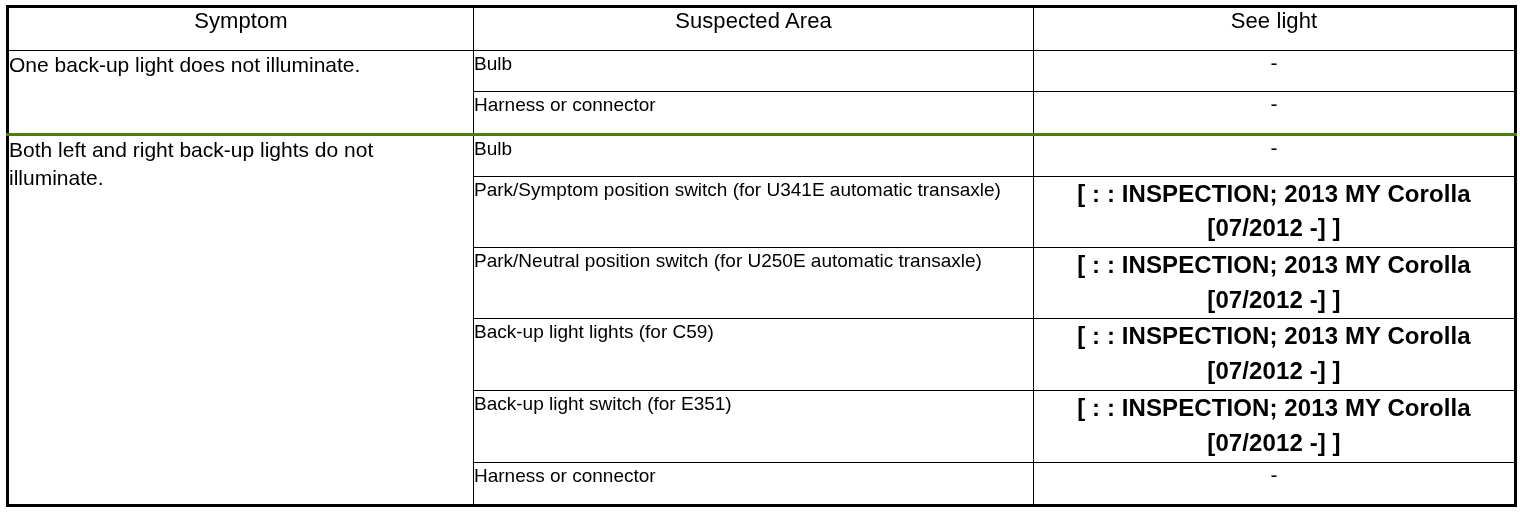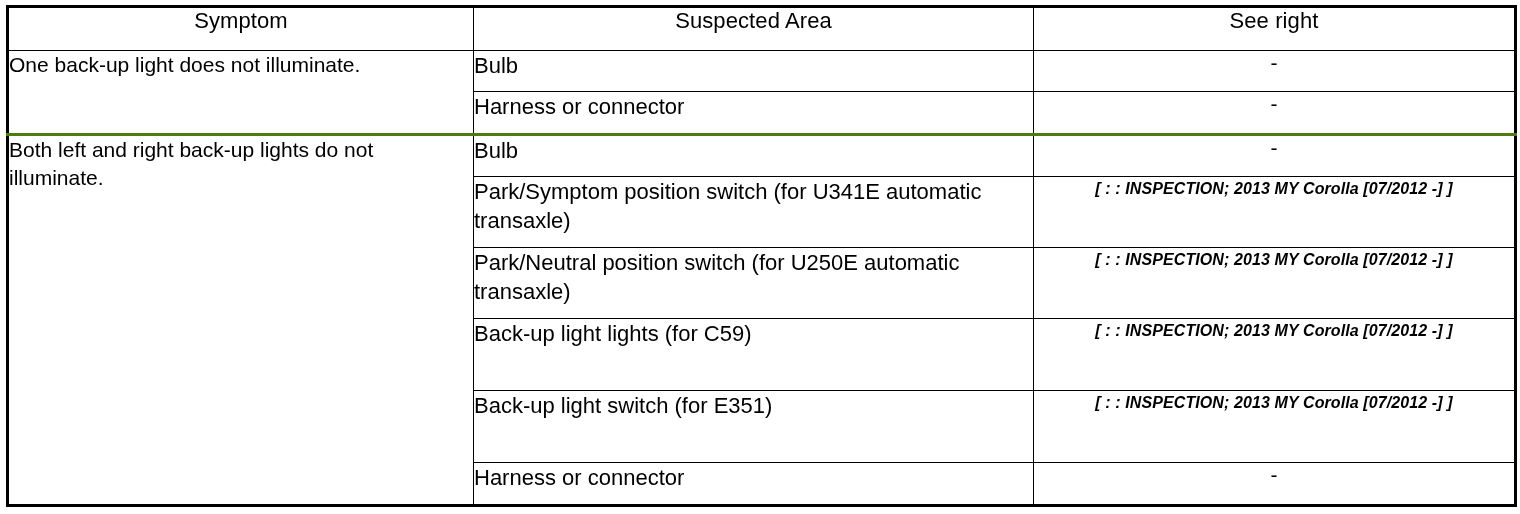--- a/index.html
+++ b/index.html
@@ -69,39 +69,38 @@
   }
 
   
   tr.group-start > td,
   tr.group-start > th {
     border-top: 3px solid #4d7c0f;
   }
 
   
   td.area-cell {
-    font-size: 22px;
+    font-size: 19px;
     line-height: 1.34;
     padding: 8px 8px 6px 10px;
     vertical-align: top;
   }
 
   
   td.page-cell {
     font-size: 21px;
     text-align: center;
     vertical-align: middle;
     padding: 4px 10px;
   }
   td.page-cell.ref {
     font-weight: bold;
-    font-size: 16px;
+    font-size: 24px;
     line-height: 1.45;
     letter-spacing: 0.1px;
-    font-style: italic;
   }
 
   
   tr.r-h   { height: 42px; }
   tr.r-1   { height: 41px; margin-left: 8px; }
   tr.r-2   { height: 43px; }
   tr.r-3   { height: 41px; }
   tr.r-4   { height: 71px; }
   tr.r-5   { height: 71px; margin-top: 15px; }
   tr.r-6   { height: 72px; }
@@ -116,21 +115,21 @@
     <colgroup>
       <col class="c-symptom">
       <col class="c-area">
       <col class="c-page">
     </colgroup>
 
     <thead>
       <tr class="r-h">
         <th>Symptom</th>
         <th>Suspected Area</th>
-        <th>See right</th>
+        <th>See light</th>
       </tr>
     </thead>
 
     <tbody>
 
       <tr class="r-1">
         <td class="symptom-cell" rowspan="2">
           <span class="sym-text">One back-up light does not illuminate.</span>
         </td>
         <td class="area-cell">Bulb</td>

